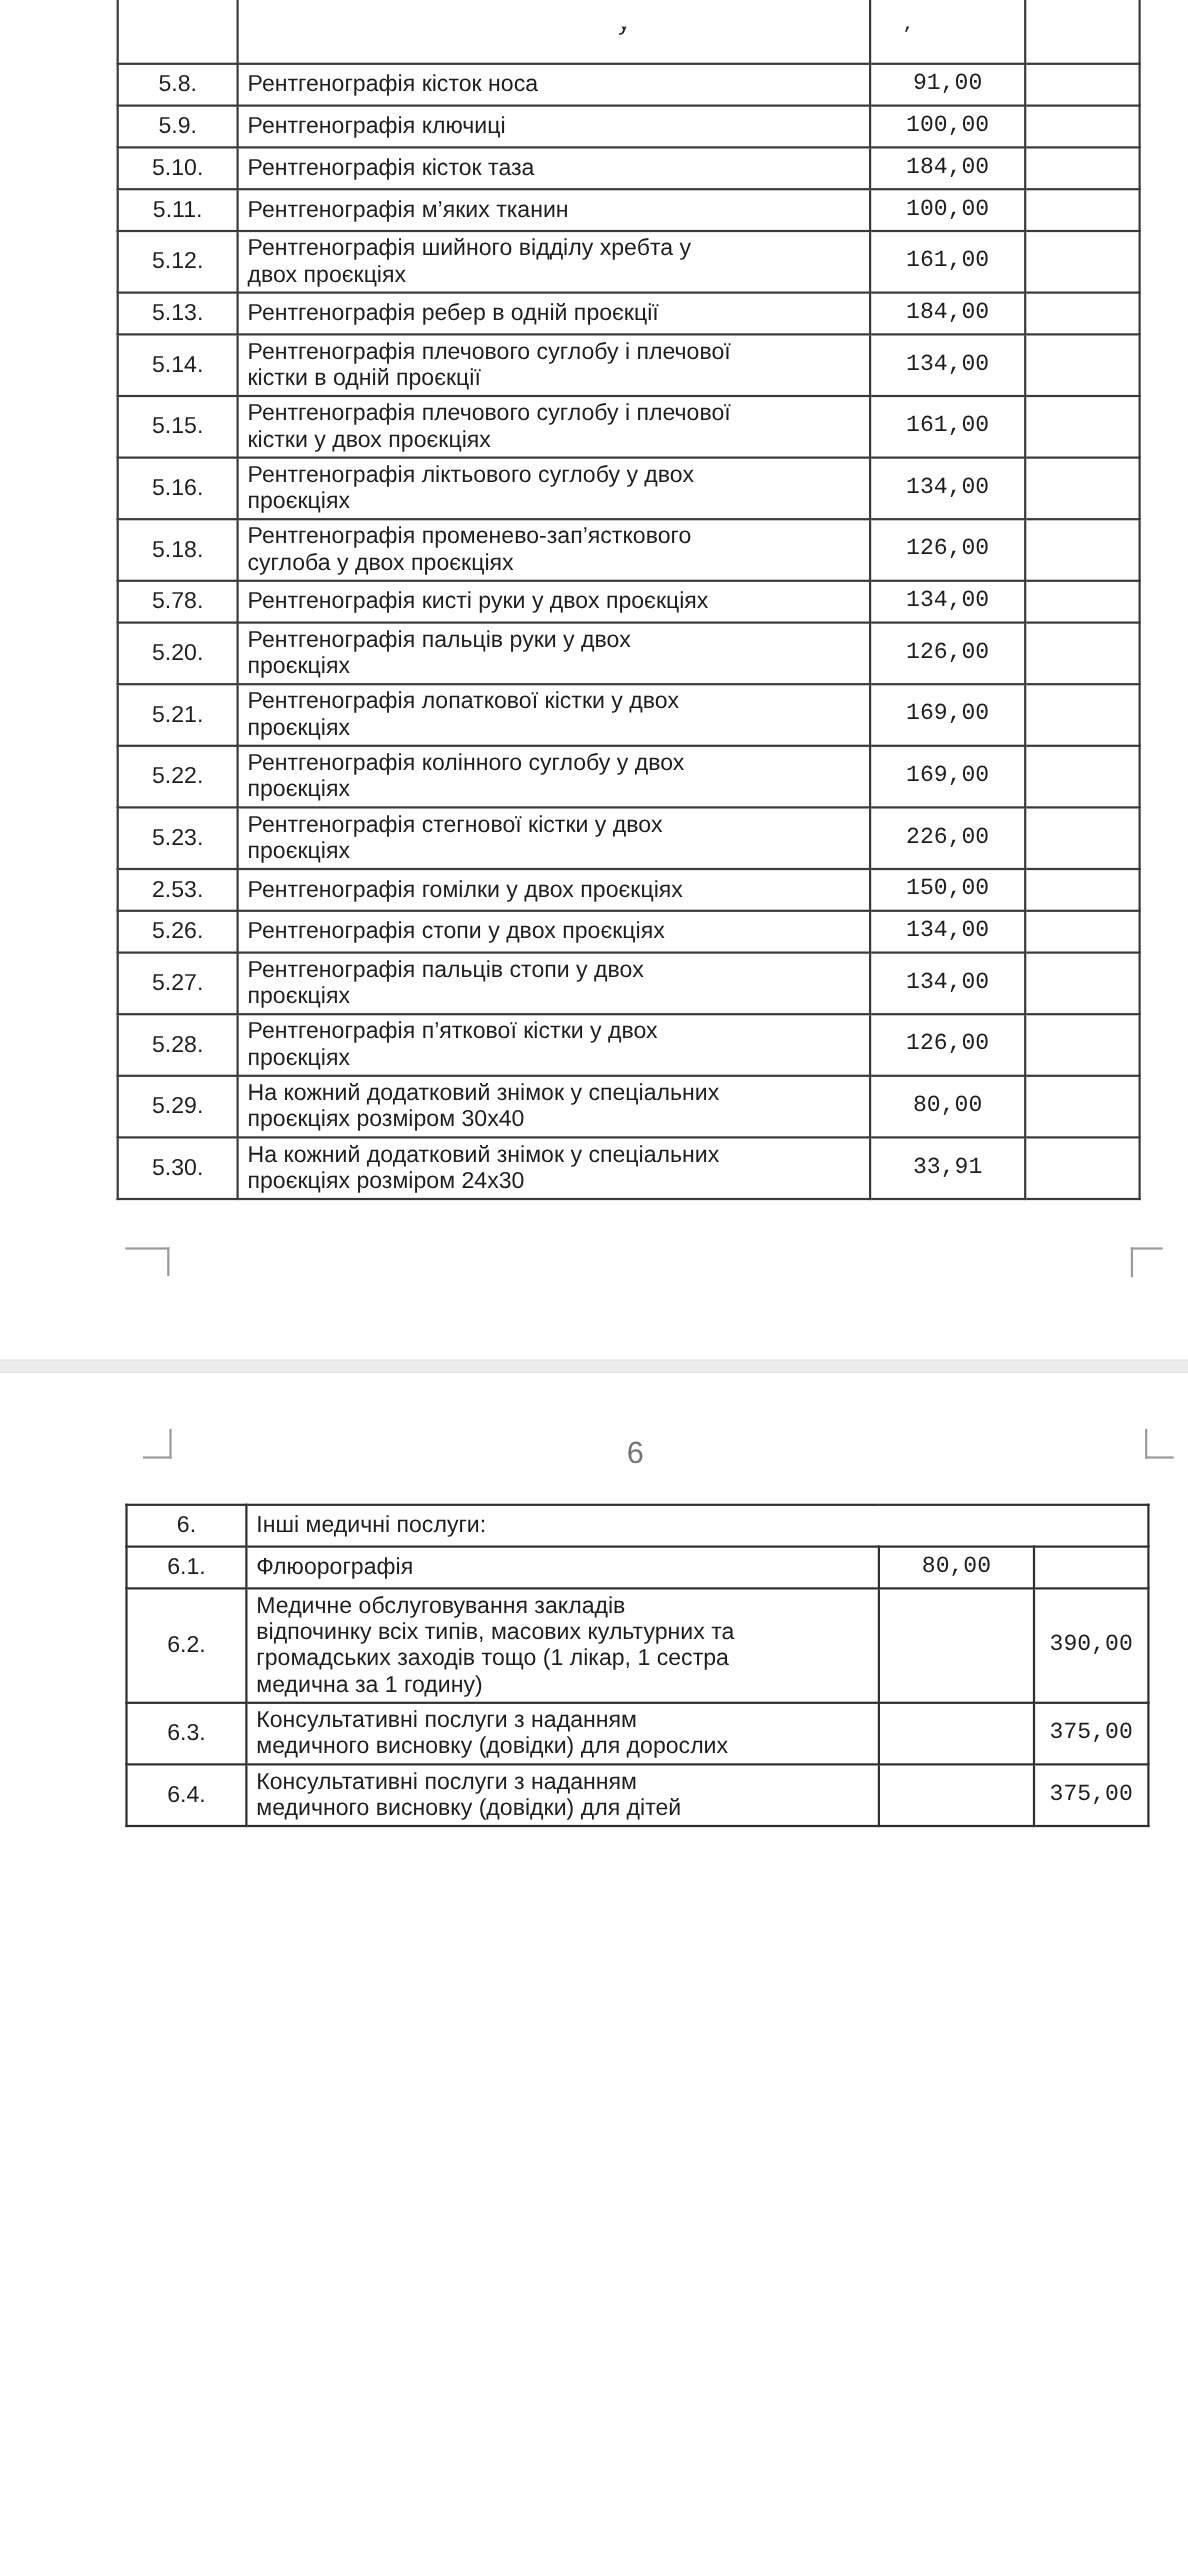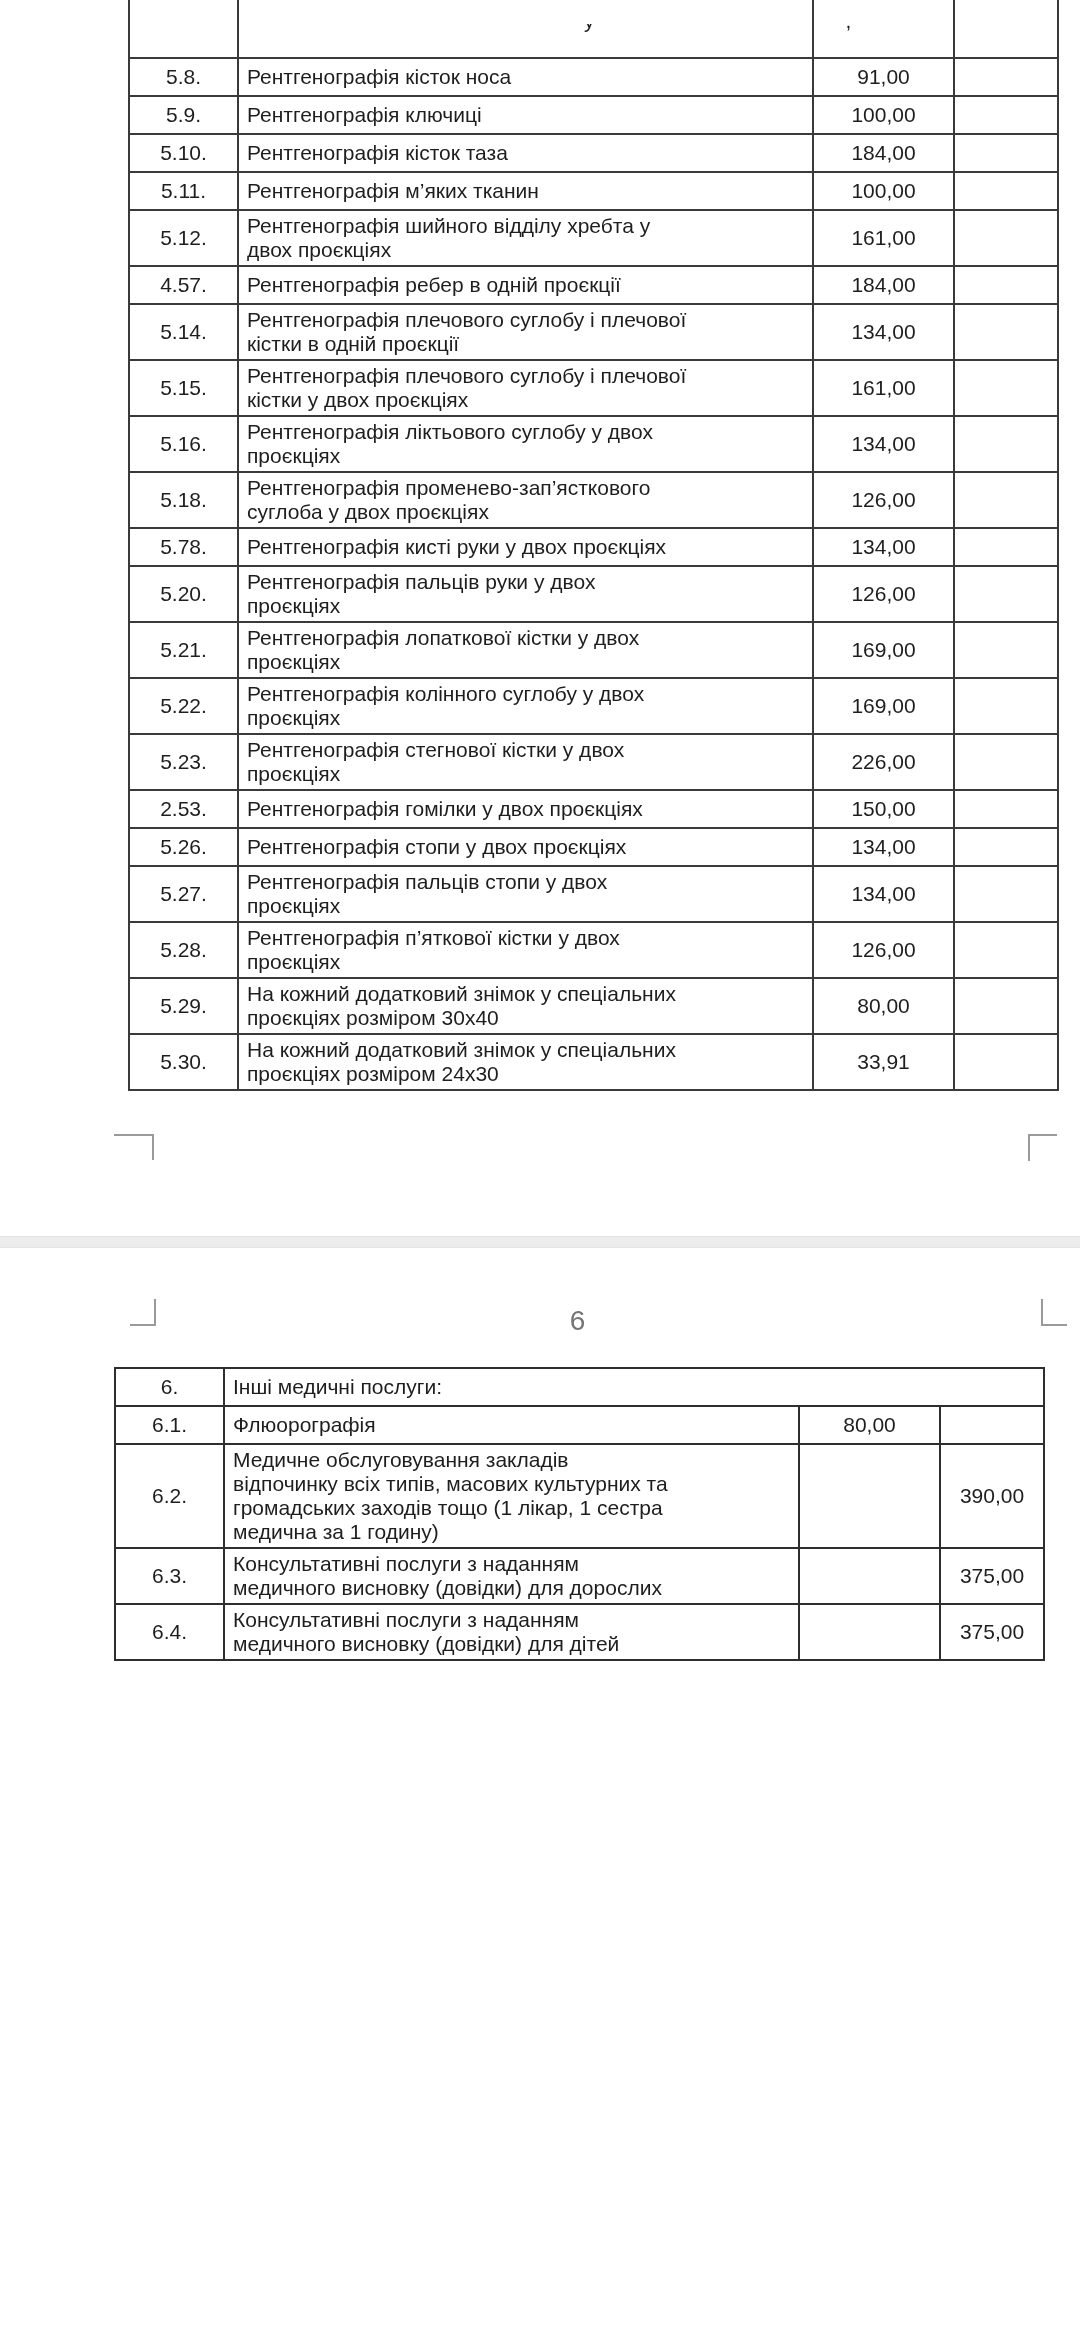--- a/index.html
+++ b/index.html
@@ -21,25 +21,25 @@
     border:2px solid #3a3a3a;
     font-size:21px;
     line-height:24px;
     vertical-align:middle;
     padding:3px 8px;
     overflow:hidden;
   }
   table.doc-table tr { height:38px; }
   td.num  { text-align:center; padding:3px 2px; }
   td.desc { text-align:left; white-space:pre-line; padding-left:9px; padding-right:8px;margin-top:48px; }
-  td.p1, td.p2 { text-align:center; padding:3px 3px; }
+  td.p1, td.p2 { text-align:center; padding:3px 3px;font-family:Liberation Mono, monospace; }
   tr.tallrow { height:112px; }
   td.vtop { vertical-align:top; }
 
-  #t5 { left:128px; top:0; width:929px; }
+  #t5 { left:106px; top:0; width:929px; }
   #t6 { left:114px; top:1367px; width:929px; }
   #t6 td { border-color:#2e2e2e; }
 
   
   tr.partial { height:10px; }
   tr.partial td { border-top:none; padding:0; }
   .clipbox { height:9px; overflow:hidden; }
   .clipbox span { display:block; line-height:24px; margin-top:-15px; }
   .clipbox.cb-desc span { margin-left:345px; }
   .clipbox.cb-price span { text-align:center; transform:translateX(-35px); }
@@ -117,21 +117,21 @@
           <td class="p2"></td>
         </tr>
         <tr>
           <td class="num">5.12.</td>
           <td class="desc">Рентгенографія шийного відділу хребта у
 двох проєкціях</td>
           <td class="p1">161,00</td>
           <td class="p2"></td>
         </tr>
         <tr>
-          <td class="num">4.57.</td>
+          <td class="num">5.13.</td>
           <td class="desc">Рентгенографія ребер в одній проєкції</td>
           <td class="p1">184,00</td>
           <td class="p2"></td>
         </tr>
         <tr>
           <td class="num">5.14.</td>
           <td class="desc">Рентгенографія плечового суглобу і плечової
 кістки в одній проєкції</td>
           <td class="p1">134,00</td>
           <td class="p2"></td>

